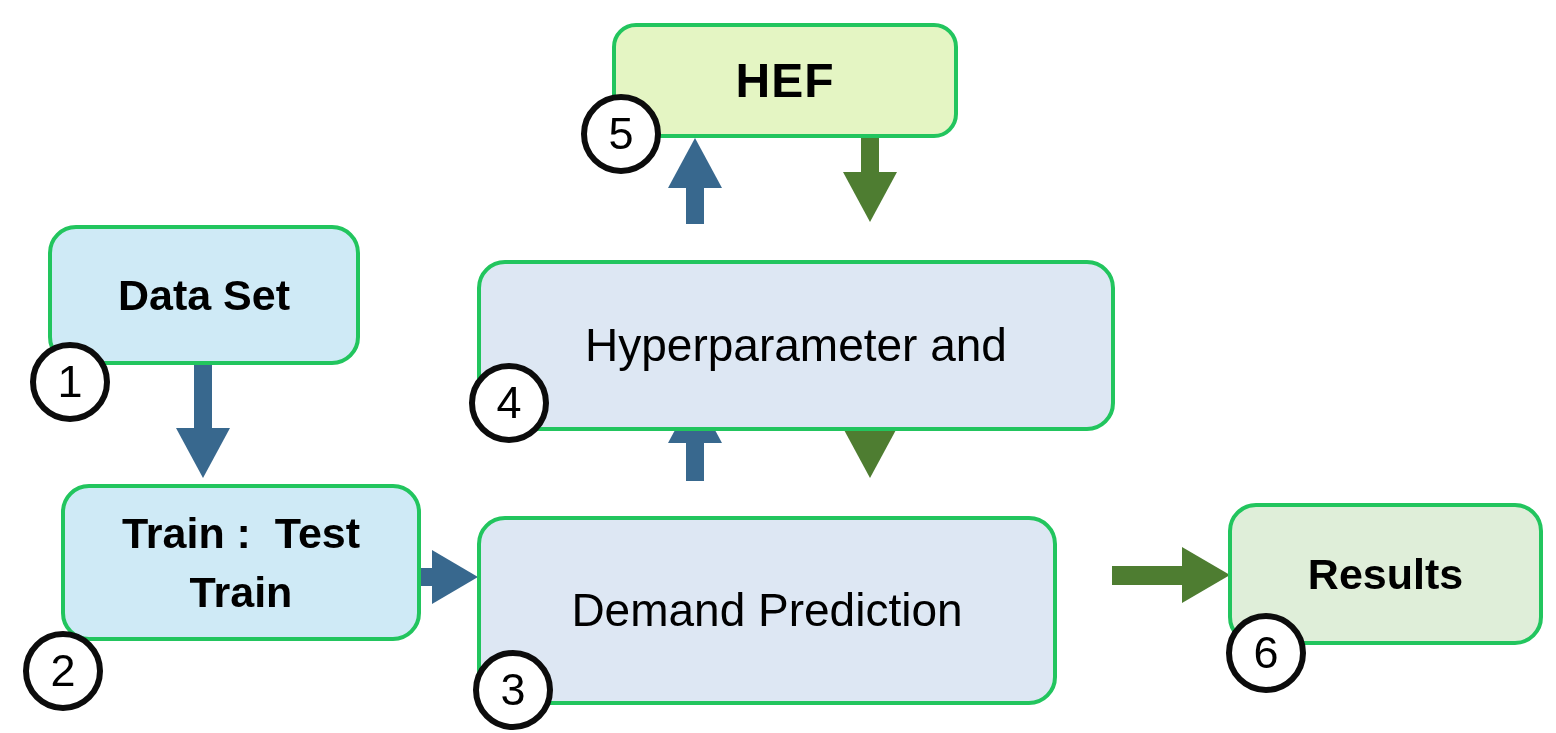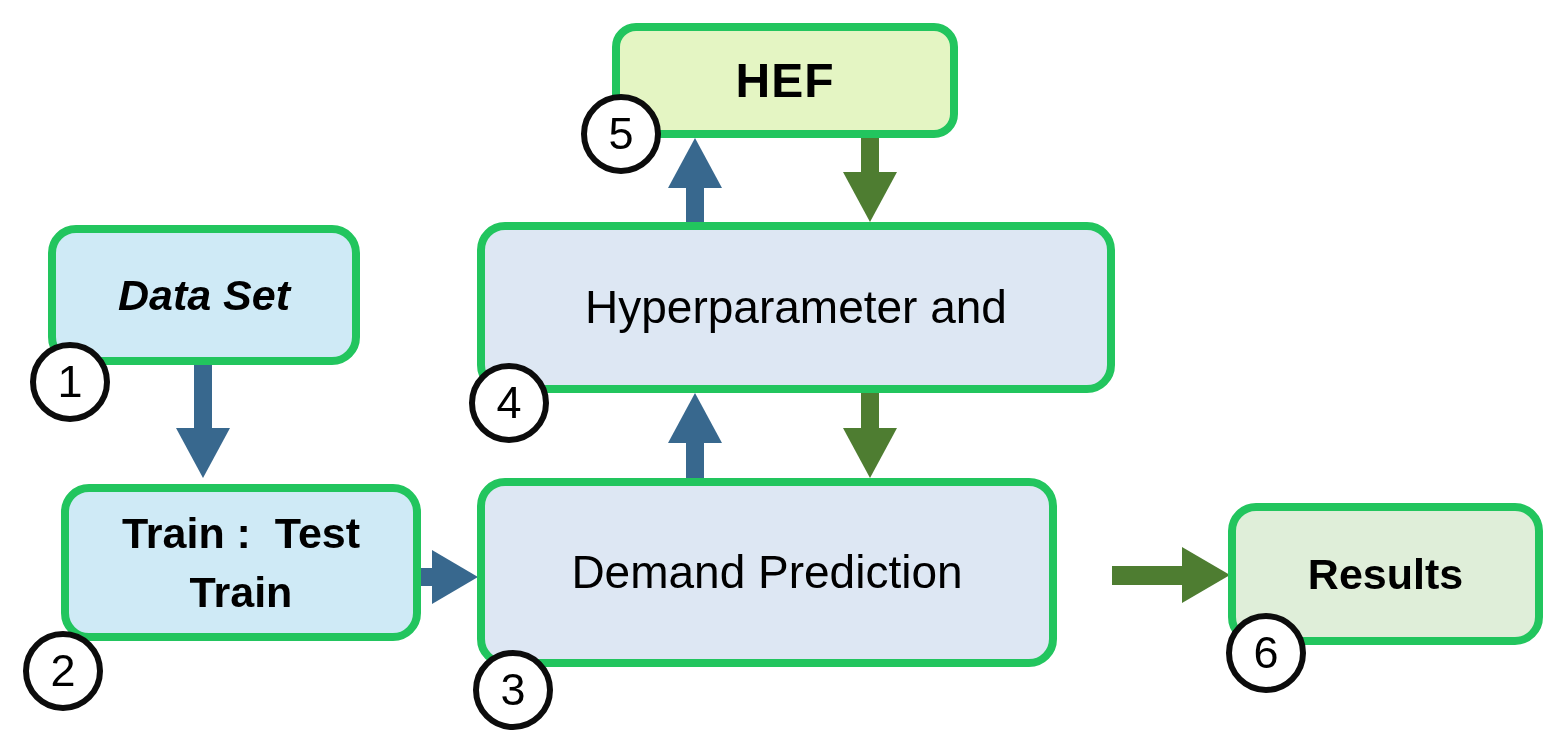--- a/index.html
+++ b/index.html
@@ -7,32 +7,32 @@
     position:relative;
     width:1556px;height:733px;
     background:#ffffff;
     font-family:"Liberation Sans", sans-serif;
     overflow:hidden;
   }
   
   .node{
     position:absolute;
     box-sizing:border-box;
-    border:8px solid #22c55e;
+    border:4px solid #22c55e;
     border-radius:28px;
     display:flex;
     flex-direction:column;
     align-items:center;
     justify-content:center;
     text-align:center;
     z-index:2;
     color:#000;
   }
   .fill-cyan{background:#cfeaf6;}
-  .fill-lavender{background:#dde7f3;}
+  .fill-lavender{background:#dde7f3;margin-top:38px;}
   .fill-yellowgreen{background:#e4f5c3;}
   .fill-green{background:#dfeed9;}
   .lbl-bold{font-weight:700;font-size:43px;line-height:1.35;white-space:pre;}
   .lbl-bold-big{font-weight:700;font-size:48px;letter-spacing:1px;}
   .lbl-reg{font-weight:400;font-size:46px;line-height:1.38;white-space:pre;}
   
   .badge{
     position:absolute;
     box-sizing:border-box;
     width:80px;height:80px;
@@ -87,21 +87,21 @@
   <div>
     <div class="shaft green" style="left:861px;top:136px;width:18px;height:38px;"></div>
     <div class="head down green" style="left:843px;top:172px;"></div>
   </div>
 
   <div>
     <div class="shaft green" style="left:1112px;top:566px;width:72px;height:19px;"></div>
     <div class="head right green" style="left:1182px;top:547px;"></div>
   </div>
 
-  <div class="node fill-cyan" style="left:48px;top:225px;width:312px;height:140px;font-style:italic;">
+  <div class="node fill-cyan" style="left:48px;top:225px;width:312px;height:140px;">
     <div class="lbl-bold">Data Set</div>
   </div>
 
   <div class="node fill-cyan" style="left:23px;top:484px;width:360px;height:157px;margin-left:38px;">
     <div class="lbl-bold">Train :  Test</div>
     <div class="lbl-bold">Train</div>
   </div>
 
   <div class="node fill-lavender" style="left:477px;top:478px;width:580px;height:189px;">
     <div class="lbl-reg">Demand Prediction</div>

